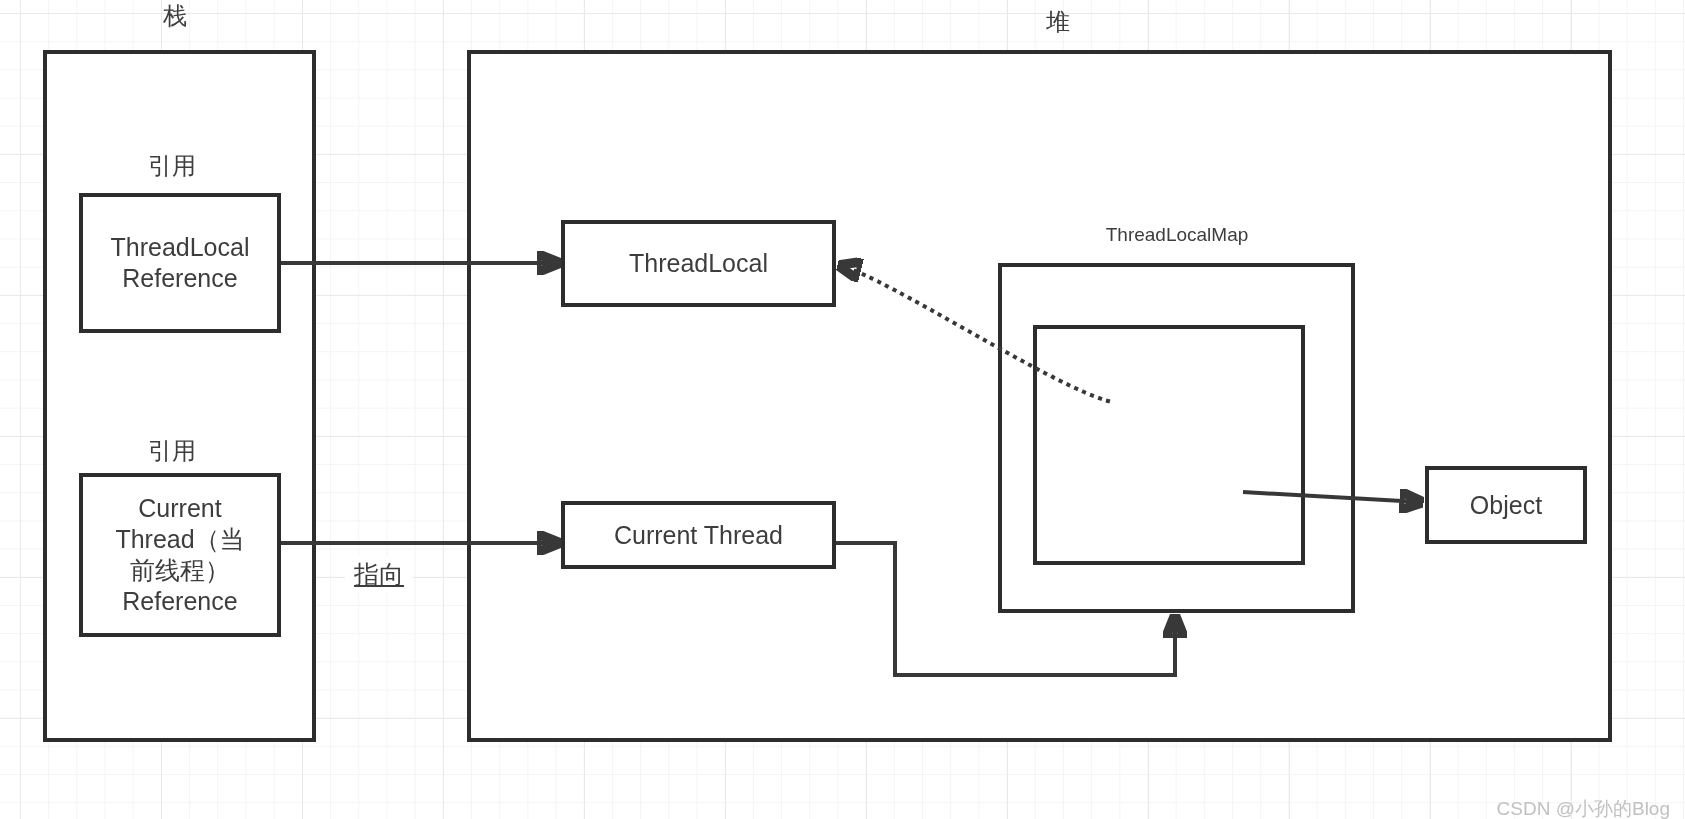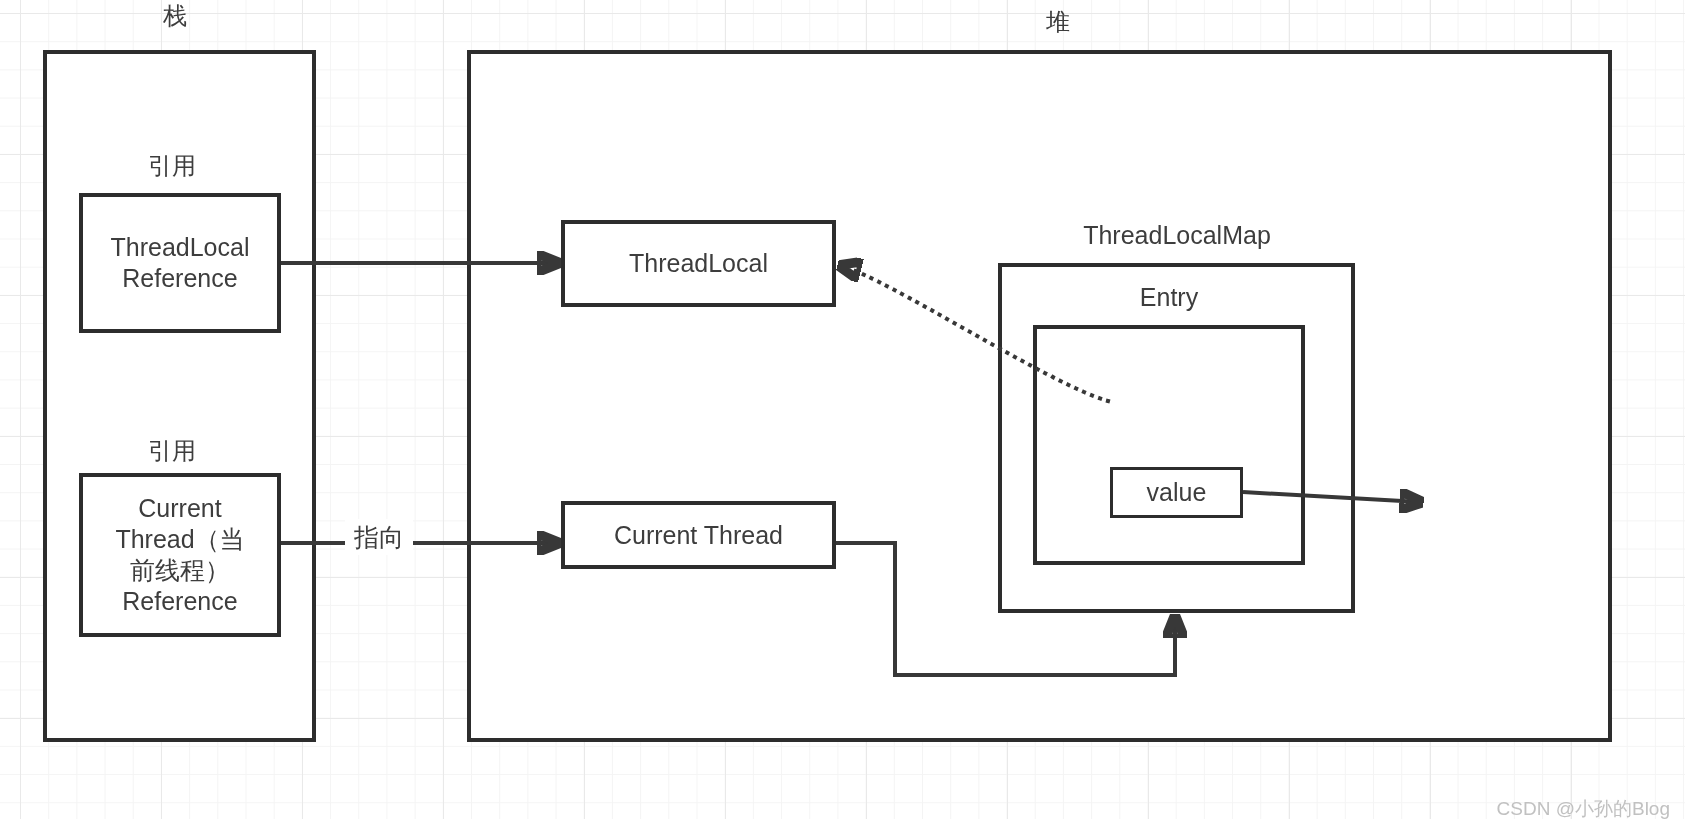--- a/index.html
+++ b/index.html
@@ -42,21 +42,21 @@
   }
   .lines { white-space: pre-line; }
   .float-label {
     position: absolute;
     text-align: center;
     font-size: 24px;
     line-height: 28px;
     color: #3d3d3d;
     z-index: 12;
   }
-  .latin-label { font-size: 25px; }
+  .latin-label { font-size: 19px; }
   #arrow-layer {
     position: absolute;
     left: 0; top: 0;
     width: 1685px;
     height: 819px;
     z-index: 20;
     pointer-events: none;
   }
   #arrow-layer path {
     fill: none;
@@ -106,38 +106,37 @@
   <div class="box" style="left:467px; top:50px; width:1145px; height:692px;"></div>
 
   <div class="box node" style="left:561px; top:220px; width:275px; height:87px;">ThreadLocal</div>
 
   <div class="box node" style="left:561px; top:501px; width:275px; height:68px;text-align:right;">Current Thread</div>
 
   <div class="float-label latin-label" style="left:1027px; top:221px; width:300px;">ThreadLocalMap</div>
 
   <div class="box" style="left:998px; top:263px; width:357px; height:350px;"></div>
 
-  <div class="float-label latin-label" style="left:1033px; top:283px; width:272px;">Entry</div>
 
   <div class="box" style="left:1033px; top:325px; width:272px; height:240px;"></div>
 
 
-  <div class="box thin node" style="left:1110px; top:467px; width:133px; height:51px;">value</div>
 
+  <div class="box node" style="left:1425px; top:466px; width:162px; height:78px;">Object</div>
 
   <svg id="arrow-layer" viewBox="0 0 1685 819" xmlns="http://www.w3.org/2000/svg">
     <defs>
       <marker id="arrowhead" viewBox="0 0 10 10" refX="8.5" refY="5" markerWidth="6" markerHeight="6" orient="auto">
         <path d="M0 1 L10 5 L0 9 Z" fill="#383838" stroke="none"></path>
       </marker>
     </defs>
     <path d="M281 263 H557" marker-end="url(#arrowhead)"></path>
     <path d="M281 543 H557" marker-end="url(#arrowhead)"></path>
     <path d="M836 543 H895 V675 H1175 V618" marker-end="url(#arrowhead)"></path>
     <path d="M1243 492 L1420 502" marker-end="url(#arrowhead)"></path>
     <path d="M1108 401 C1048 384 886 277 841 266" stroke-dasharray="0.1 8.5" stroke-linecap="square" marker-end="url(#arrowhead)"></path>
   </svg>
 
-  <div class="edge-label" style="left:345px; top:519px; width:68px; height:36px;">指向</div>
+  <div class="edge-label" style="left:345px; top:556px; width:68px; height:36px;text-decoration:underline;">指向</div>
 
   <div class="watermark" style="left:1490px; top:789px; width:180px;">CSDN @小孙的Blog</div>
 
 </div>
 
 </body></html>

